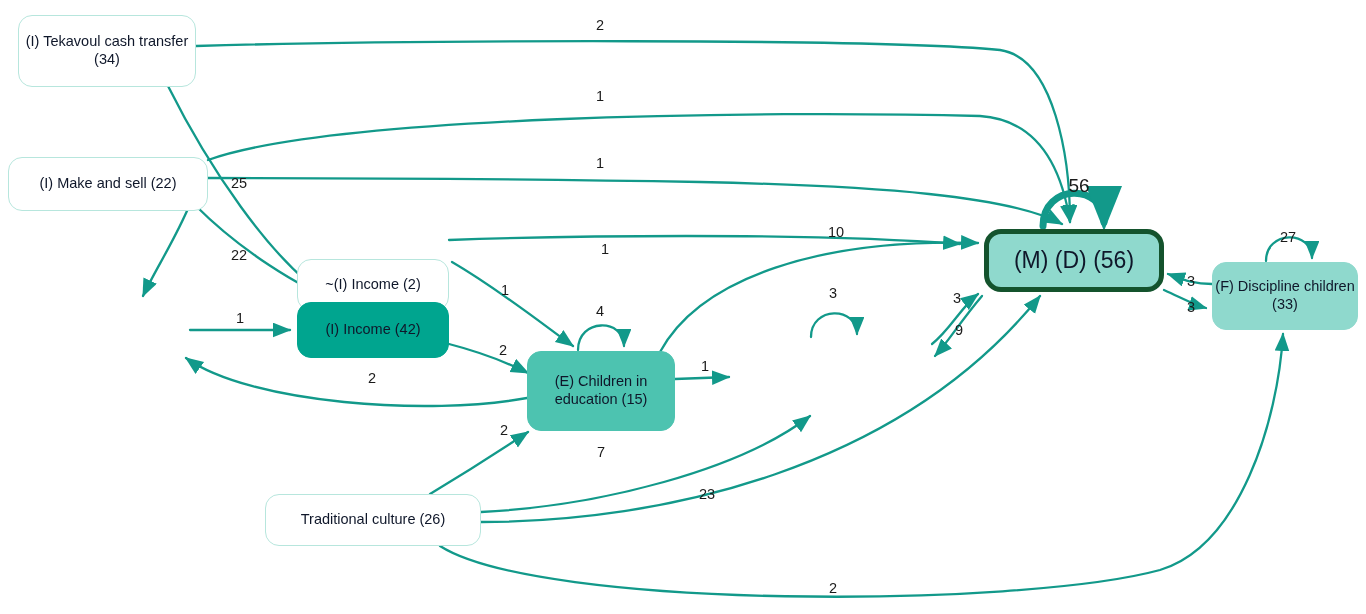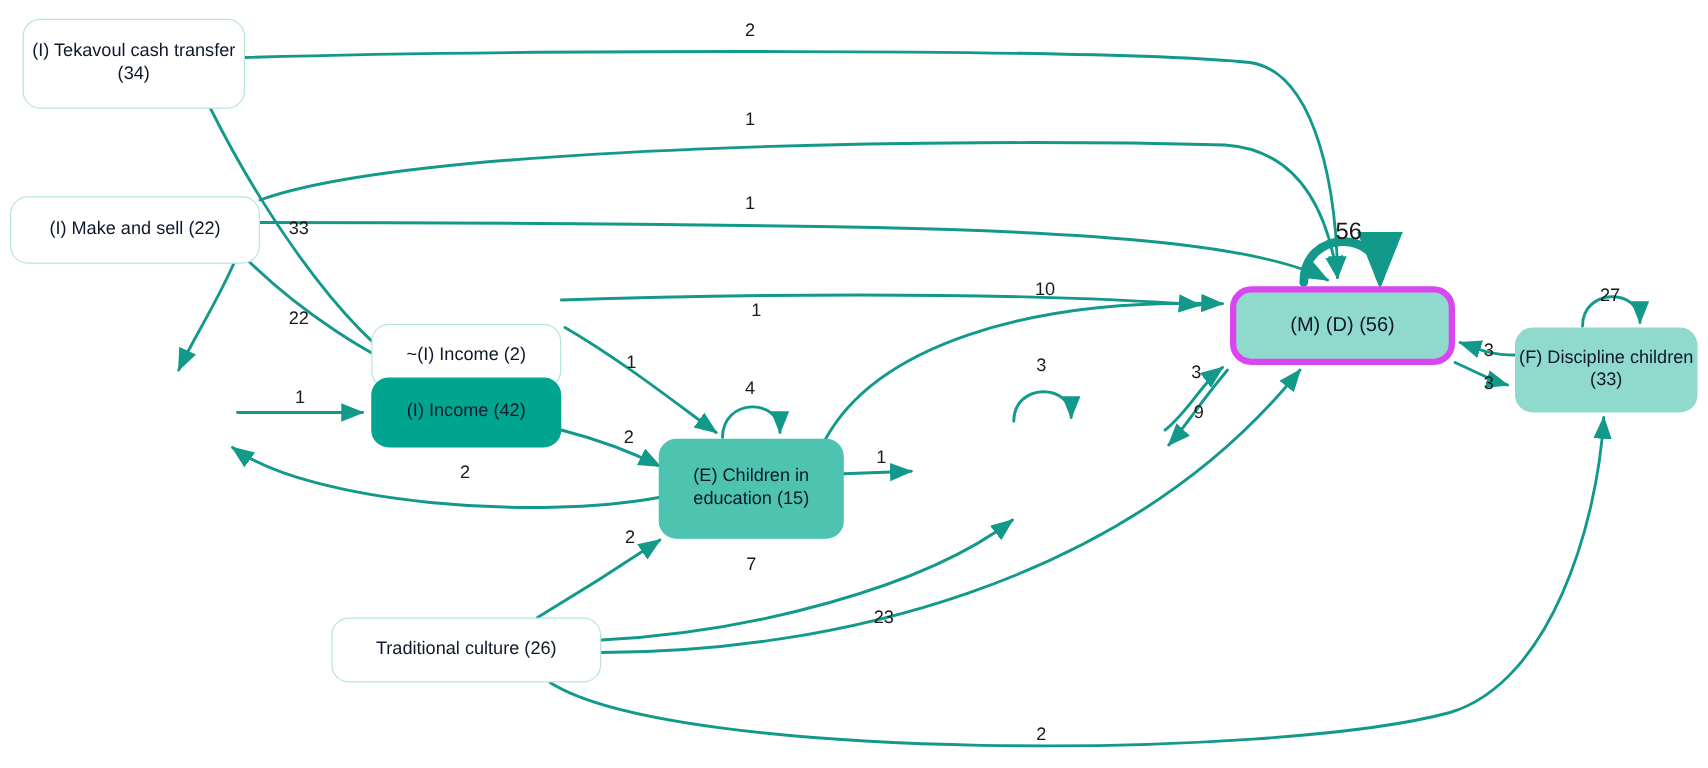--- a/index.html
+++ b/index.html
@@ -5,21 +5,21 @@
   html,body{margin:0;padding:0;background:#ffffff;}
   body{width:1366px;height:614px;overflow:hidden;font-family:"Liberation Sans",sans-serif;}
   #canvas{position:relative;width:1366px;height:614px;background:#fff;}
   svg#wires{position:absolute;left:0;top:0;width:1366px;height:614px;}
   .node{position:absolute;box-sizing:border-box;display:flex;align-items:center;justify-content:center;
         text-align:center;border-radius:14px;color:#0f172a;line-height:1.22;}
   .node.white{background:#ffffff;border:1.6px solid #b7e6dd;font-size:14.5px;}
   .node.teal-light{background:#8fd9cd;border:1.6px solid #8fd9cd;font-size:14.5px;}
   .node.teal-mid{background:#4dc3b0;border:1.6px solid #4dc3b0;font-size:14.5px;}
   .node.teal-dark{background:#00a58f;border:1.6px solid #00a58f;font-size:14.5px;}
-  .node.focus{background:#8fd9cd;border:5px solid #d946ef;border-radius:17px;font-size:16px;}
+  .node.focus{background:#8fd9cd;border:5px solid #14532d;border-radius:17px;font-size:23px;}
   .elabel{position:absolute;font-size:14.5px;color:#1a1a1a;white-space:nowrap;
           transform:translate(-50%,-50%);}
   .elabel.big{font-size:19px;}
 </style>
 </head>
 <body>
 
 <div id="canvas">
 
   <svg id="wires" viewBox="0 0 1366 614">
@@ -99,21 +99,21 @@
 
   <div class="node focus" style="left:984px;top:229px;width:180px;height:63px;">(M) (D) (56)</div>
 
   <div class="node teal-light" style="left:1212px;top:262px;width:146px;height:68px;">(F) Discipline children (33)</div>
 
   <div class="node white" style="left:265px;top:494px;width:216px;height:52px;">Traditional culture (26)</div>
 
   <span class="elabel" style="left:600px;top:25px;">2</span>
   <span class="elabel" style="left:600px;top:96px;">1</span>
   <span class="elabel" style="left:600px;top:163px;">1</span>
-  <span class="elabel" style="left:239px;top:183px;">33</span>
+  <span class="elabel" style="left:239px;top:183px;">25</span>
   <span class="elabel" style="left:239px;top:255px;">22</span>
   <span class="elabel" style="left:240px;top:318px;">1</span>
   <span class="elabel" style="left:605px;top:249px;">1</span>
   <span class="elabel" style="left:505px;top:290px;">1</span>
   <span class="elabel" style="left:503px;top:350px;">2</span>
   <span class="elabel" style="left:372px;top:378px;">2</span>
   <span class="elabel" style="left:600px;top:311px;">4</span>
   <span class="elabel" style="left:705px;top:366px;">1</span>
   <span class="elabel" style="left:836px;top:232px;">10</span>
   <span class="elabel" style="left:833px;top:293px;">3</span>

